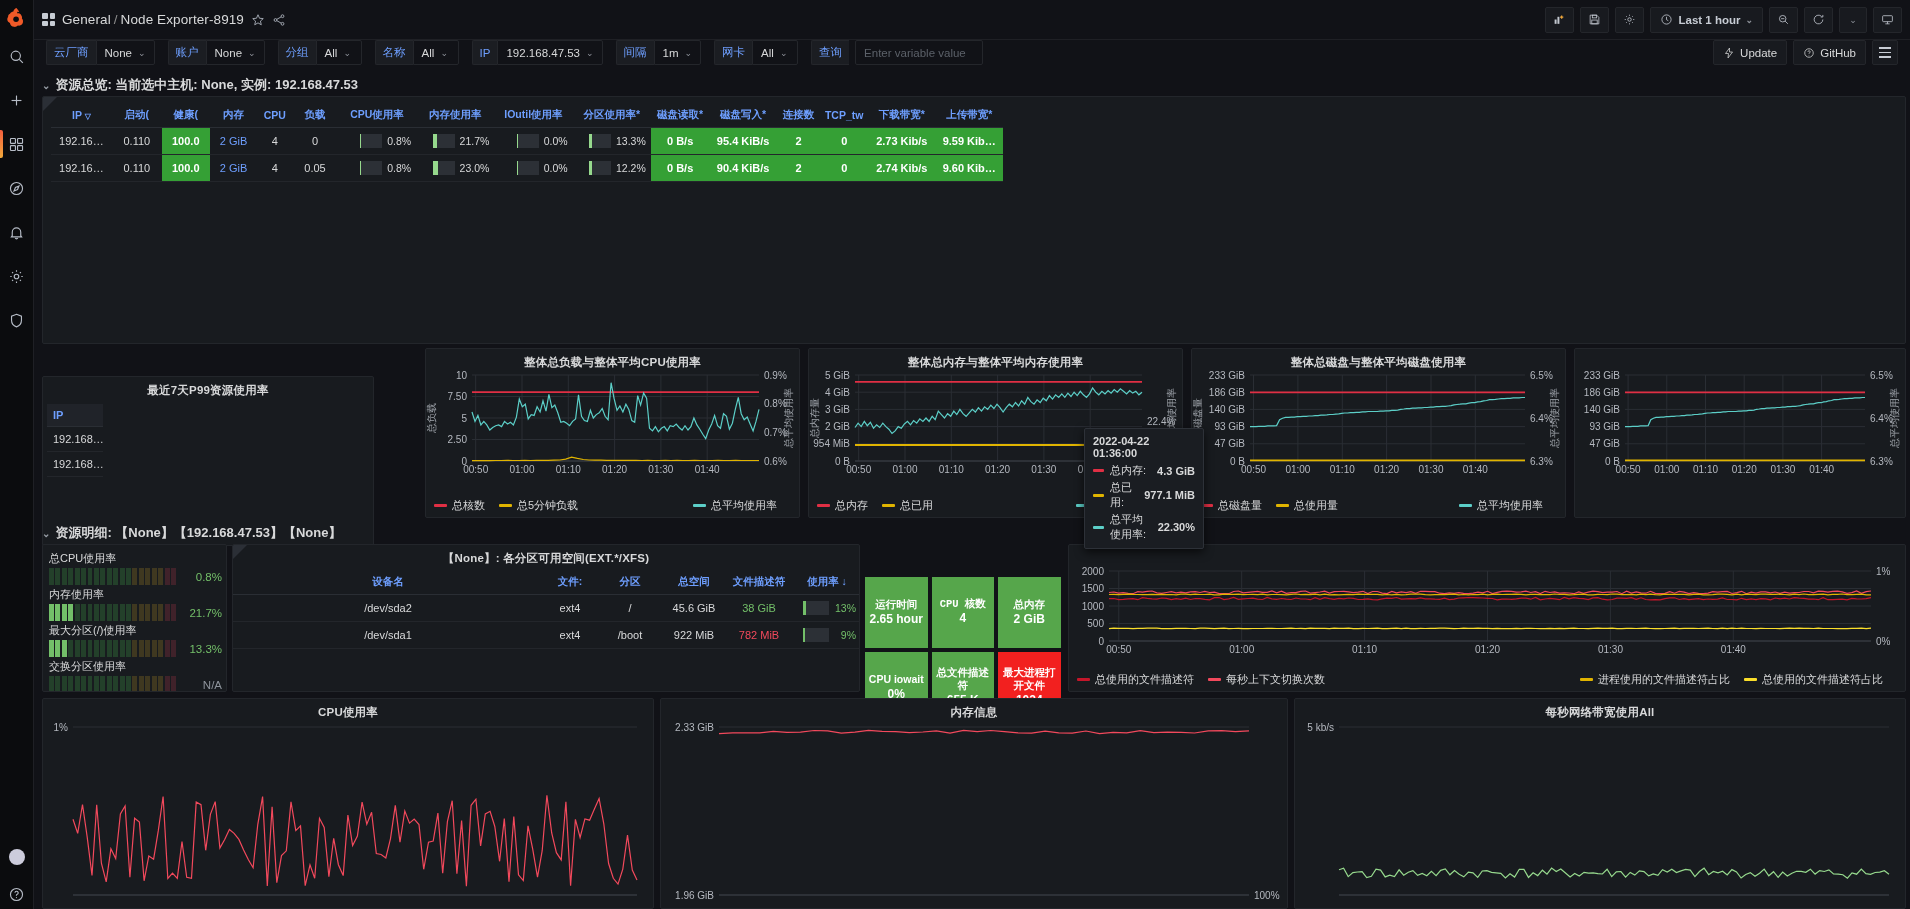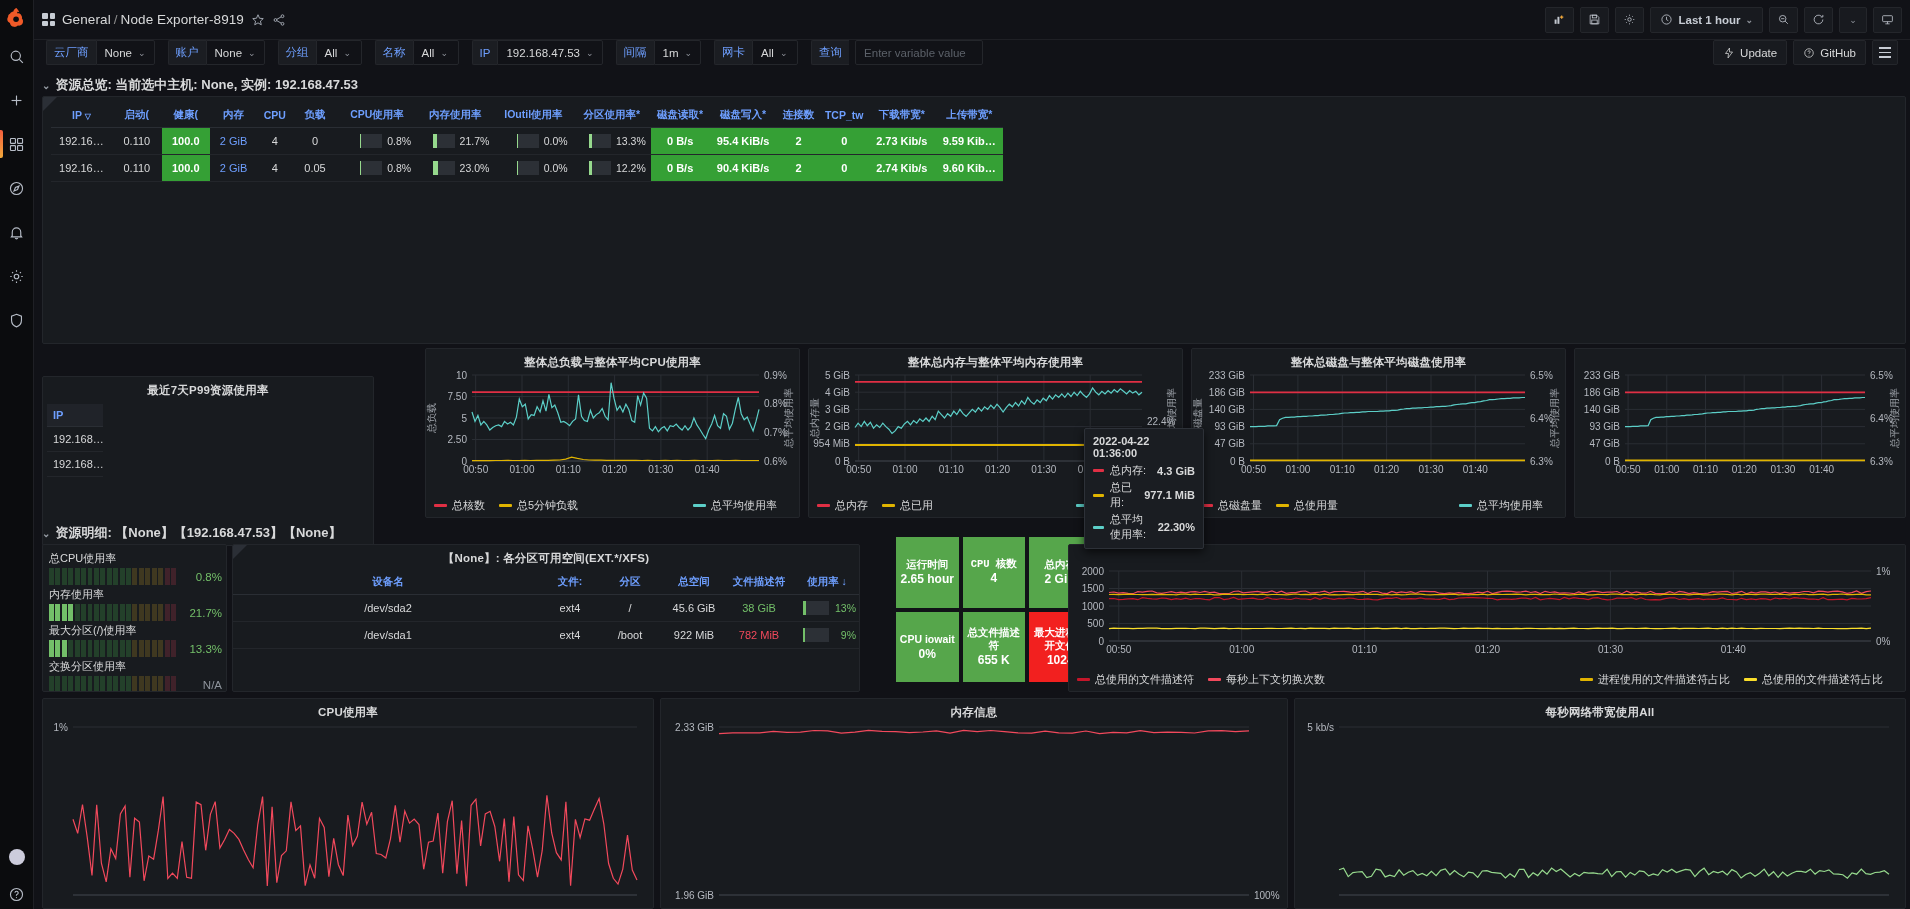--- a/index.html
+++ b/index.html
@@ -975,21 +975,21 @@
                 <span class="bar-fill" style="width:2.34px;background:#73bf69"></span>
               </span>
               <span class="pct" style="color:#73bf69;width:22px;text-align:right">9%</span>
             </div>
           </td>
         </tr>
       </tbody>
   </table>
 </div>
 
-<div id="tiles" style="position:absolute;left:864px;top:536px;width:200px;height:148px;margin-left:31px;">
+<div id="tiles" style="position:absolute;left:864px;top:576px;width:200px;height:148px;">
     <div class="tile" style="left: 0px; top: 0px; width: 64.5px; height: 72.5px; background: rgb(86, 166, 75);">
       <div class="t-name">运行时间</div>
                  <div class="t-val">2.65 hour</div>
     </div>
     <div class="tile" style="left: 66.5px; top: 0px; width: 64.5px; height: 72.5px; background: rgb(86, 166, 75); font-family: Liberation Mono, monospace;">
       <div class="t-name">CPU 核数</div>
                  <div class="t-val">4</div>
     </div>
     <div class="tile" style="left: 133px; top: 0px; width: 64.5px; height: 72.5px; background: rgb(86, 166, 75);">
       <div class="t-name">总内存</div>

